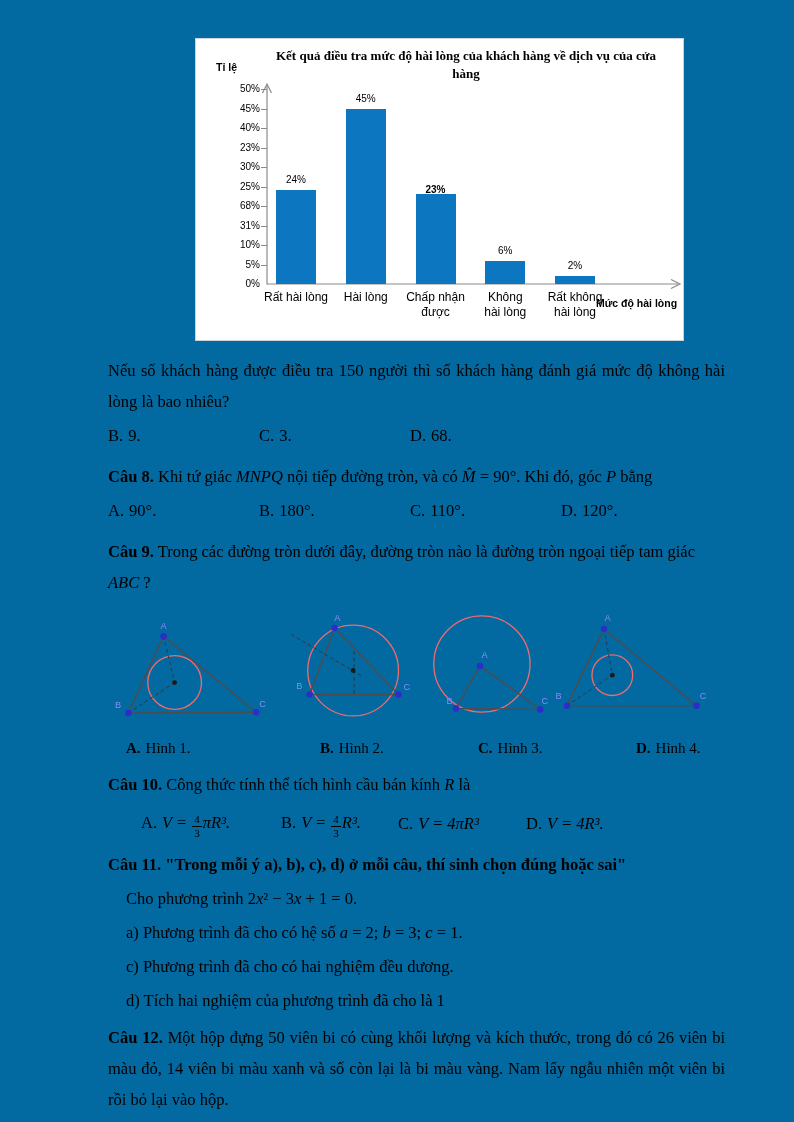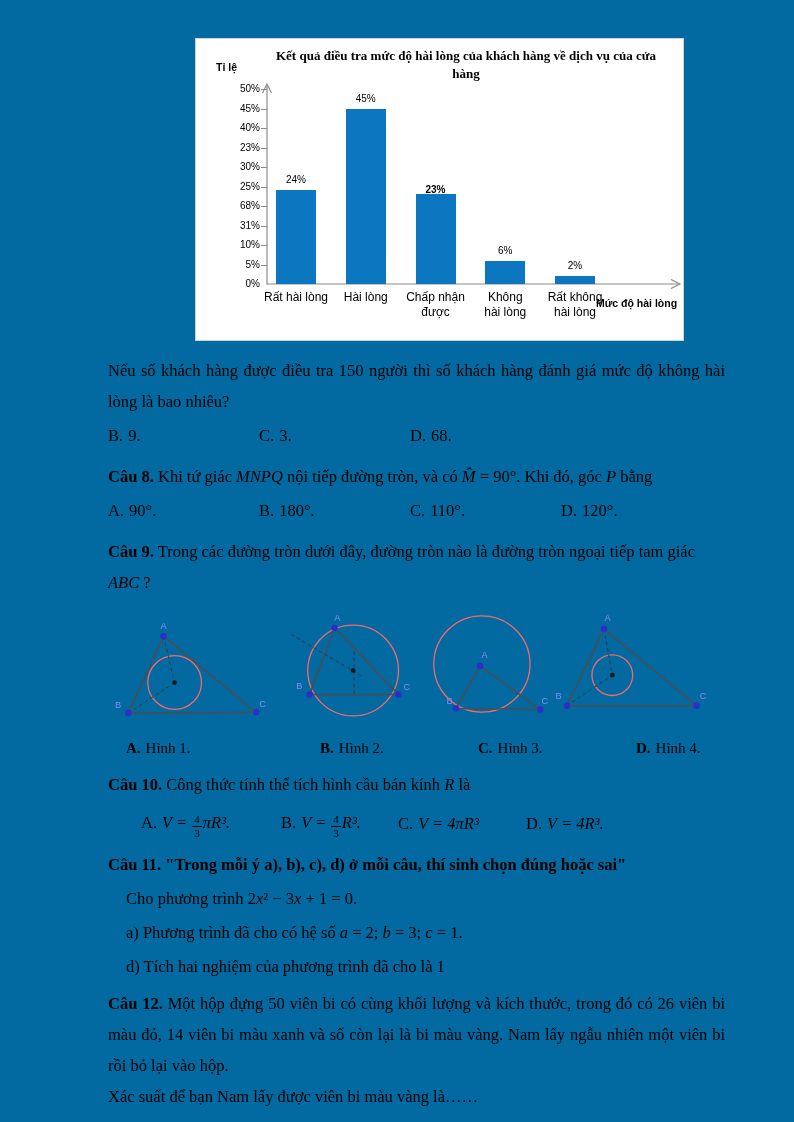--- a/index.html
+++ b/index.html
@@ -218,20 +218,21 @@
 
   <p class="qline mt10">
     <span class="qlabel">Câu 11.</span><span class="qlabel"> "Trong mỗi ý a), b), c), d) ở mỗi câu, thí sinh chọn đúng hoặc sai"</span>
   </p>
   <p class="qline sub-item">
     <span>Cho phương trình  </span><span>2</span><span class="math">x</span><span>² − 3</span><span class="math">x</span><span> + 1 = 0.</span>
   </p>
   <p class="qline sub-item">
     <span>a) Phương trình đã cho có hệ số  </span><span class="math">a</span><span> = 2; </span><span class="math">b</span><span> = 3; </span><span class="math">c</span><span> = 1.</span>
   </p>
+  <p class="qline sub-item">c) Phương trình đã cho có hai nghiệm đều dương.</p>
   <p class="qline sub-item">d) Tích hai nghiệm của phương trình đã cho là 1</p>
 
   <p class="para mt6">
     <span class="qlabel">Câu 12.</span><span> Một hộp đựng 50 viên bi có cùng khối lượng và kích thước, trong đó có 26 viên bi màu đỏ, 14 viên bi màu xanh và số còn lại là bi màu vàng. Nam lấy ngẫu nhiên một viên bi rồi bỏ lại vào hộp.</span>
   </p>
   <p class="qline">Xác suất để bạn Nam lấy được viên bi màu vàng là……</p>
 
 </div>
 </div>
 

